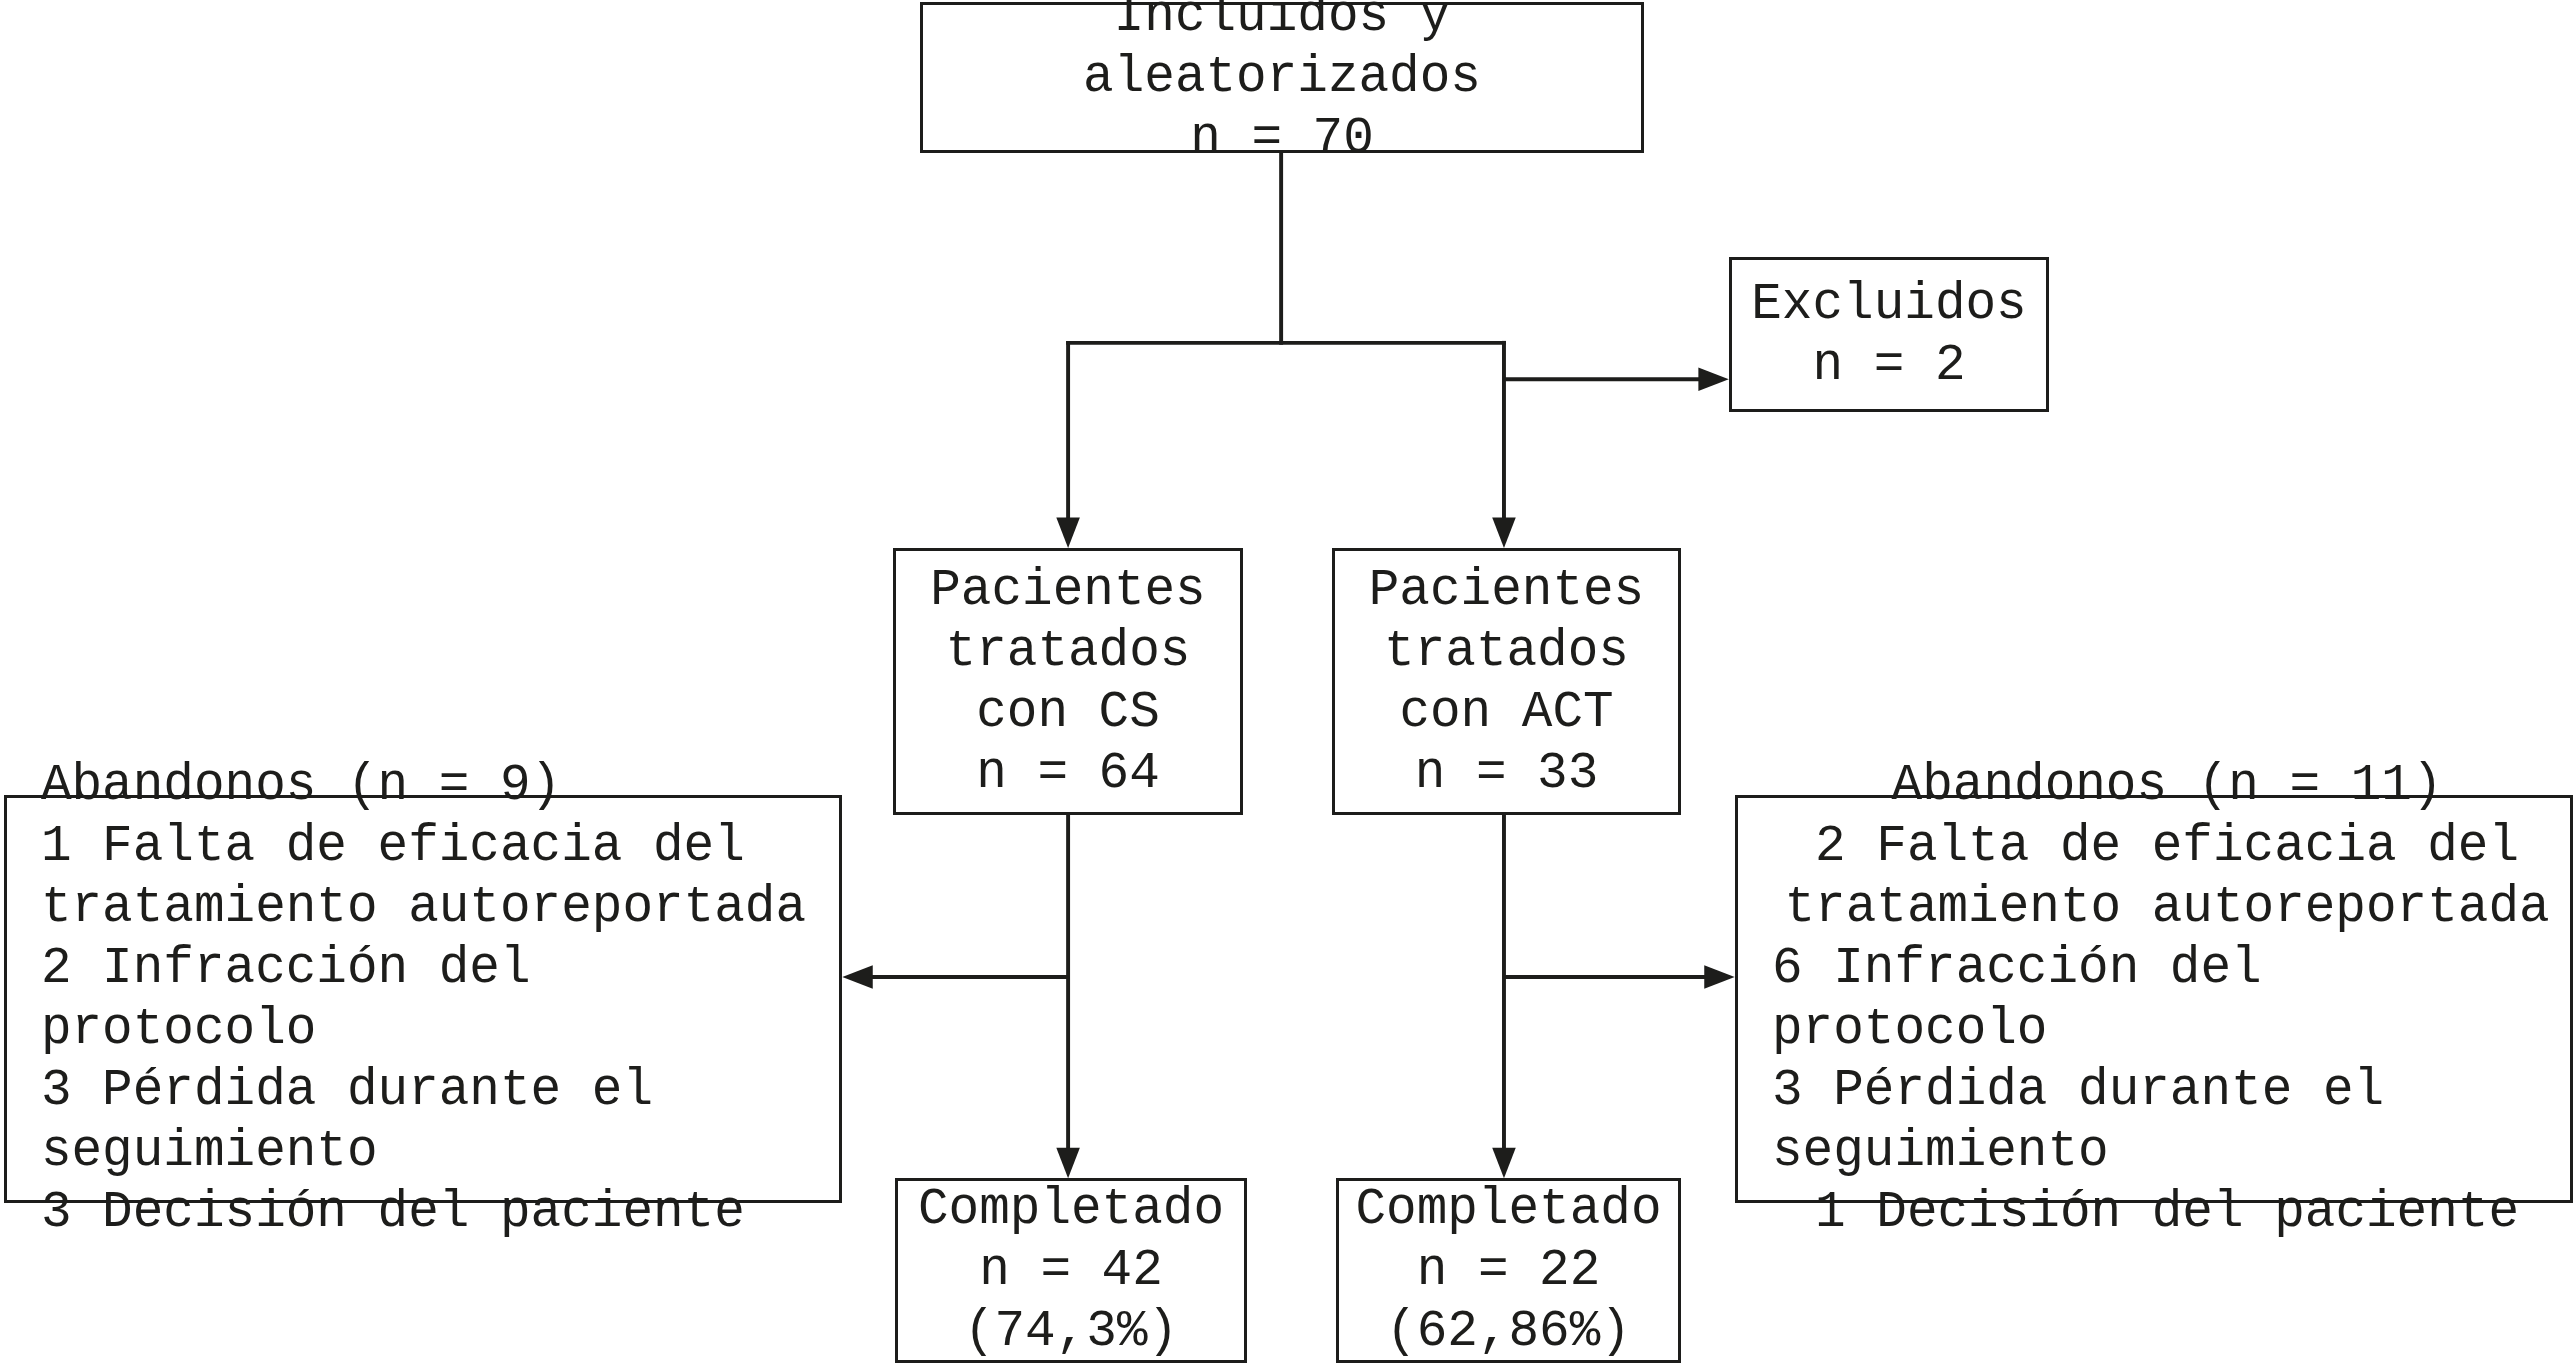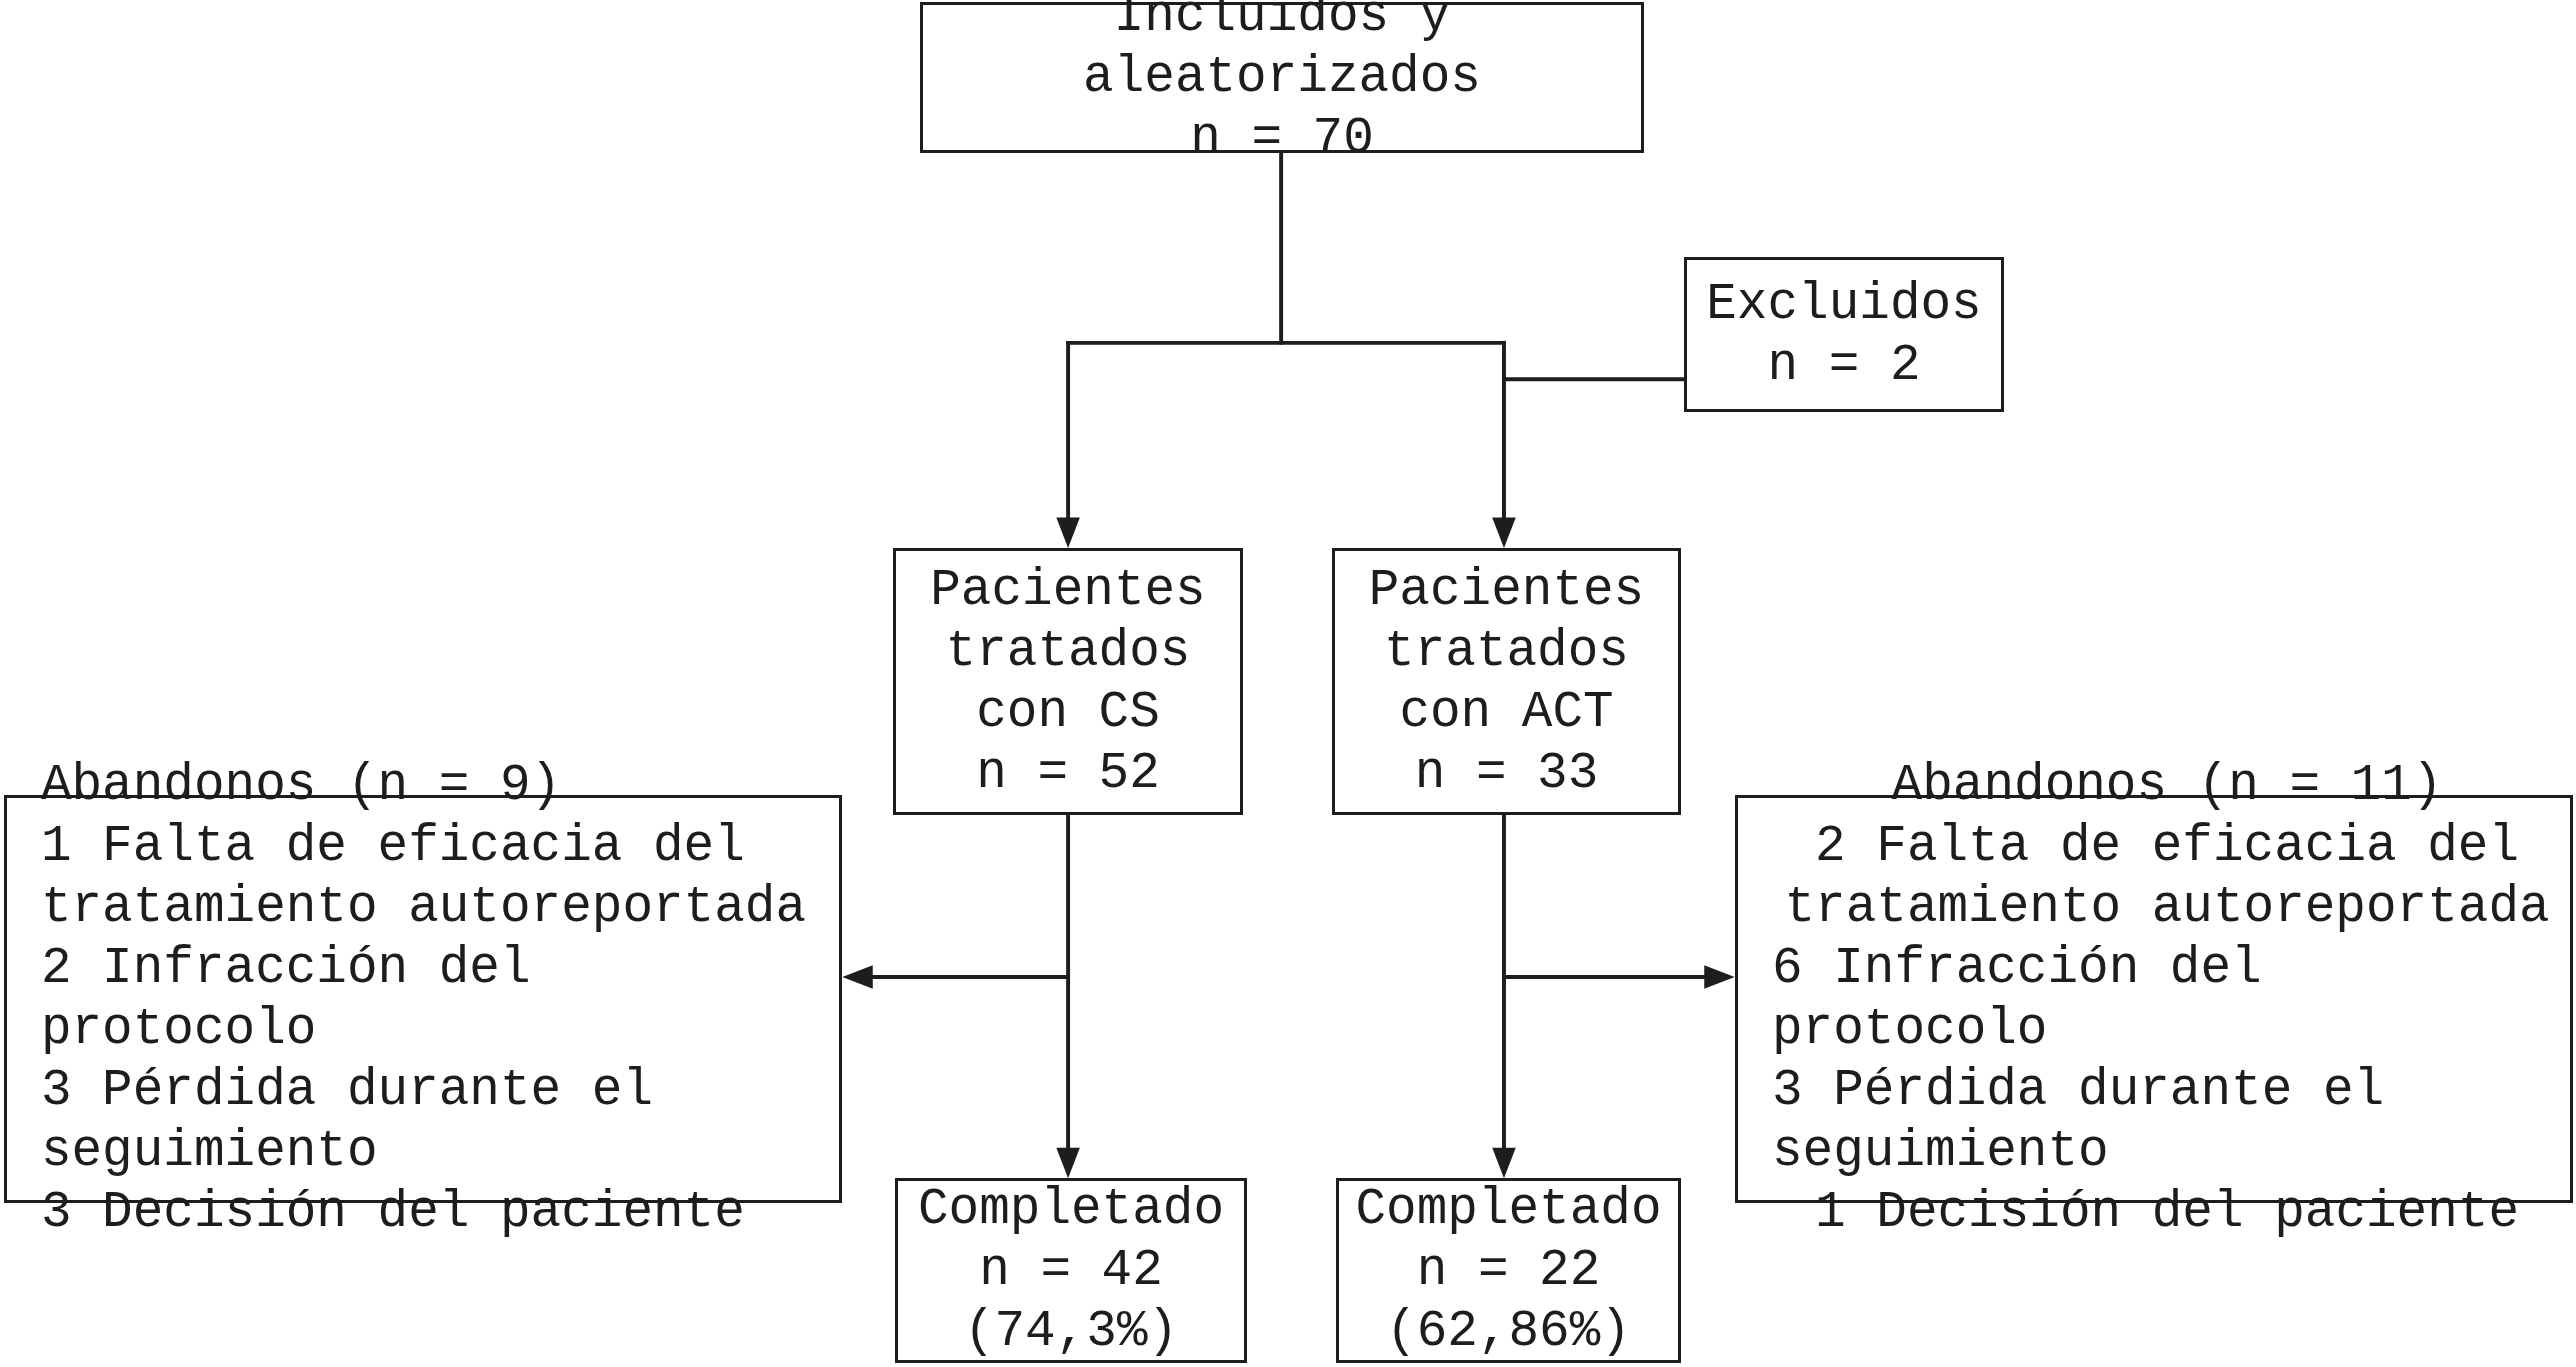--- a/index.html
+++ b/index.html
@@ -39,21 +39,21 @@
     text-align: center;
   }
   .box.left {
     align-items: flex-start;
     text-align: left;
     padding-left: 34px;
     padding-right: 7.9px;
   }
   
   #included-box      { left:  920px; top:    2px; width: 724px; height: 151px; }
-  #excluded-box      { left: 1684px; top:  257px; width: 320px; height: 155px; }
+  #excluded-box      { left: 1729px; top:  257px; width: 320px; height: 155px; }
   #cs-group-box      { left:  893px; top:  548px; width: 350px; height: 267px; }
   #act-group-box     { left: 1332px; top:  548px; width: 349px; height: 267px; }
   #cs-dropouts-box   { left:    3.9px; top:  795px; width: 838px; height: 408px; }
   #act-dropouts-box  { left: 1735px; top:  795px; width: 838px; height: 408px; align-items: center; }
   #cs-completed-box  { left:  895px; top: 1178px; width: 352px; height: 185px; }
   #act-completed-box { left: 1336px; top: 1178px; width: 345px; height: 185px; }
 </style>
 </head>
 <body>
 
@@ -94,21 +94,21 @@
 
   <div class="box center" id="excluded-box">
     <div>Excluidos</div>
     <div>n = 2</div>
   </div>
 
   <div class="box center" id="cs-group-box">
     <div>Pacientes</div>
     <div>tratados</div>
     <div>con CS</div>
-    <div>n = 52</div>
+    <div>n = 64</div>
   </div>
 
   <div class="box center" id="act-group-box">
     <div>Pacientes</div>
     <div>tratados</div>
     <div>con ACT</div>
     <div>n = 33</div>
   </div>
 
   <div class="box left" id="cs-dropouts-box">

